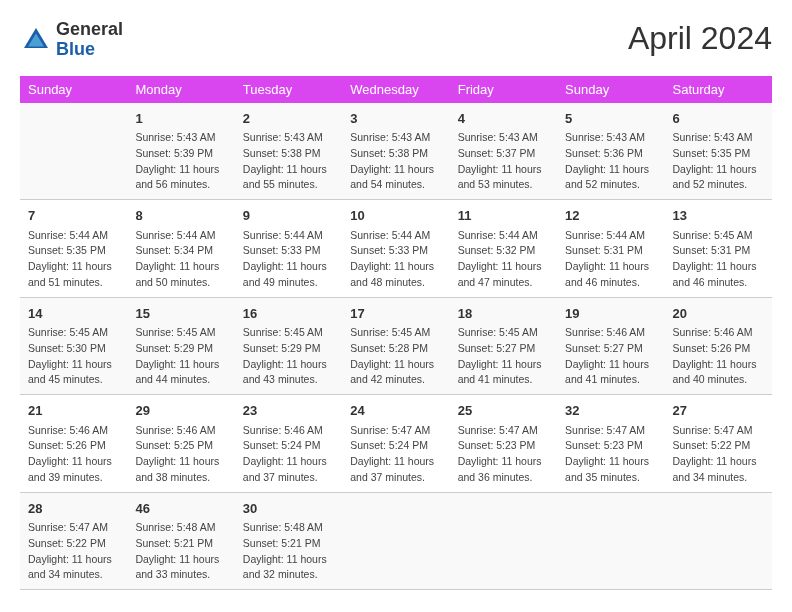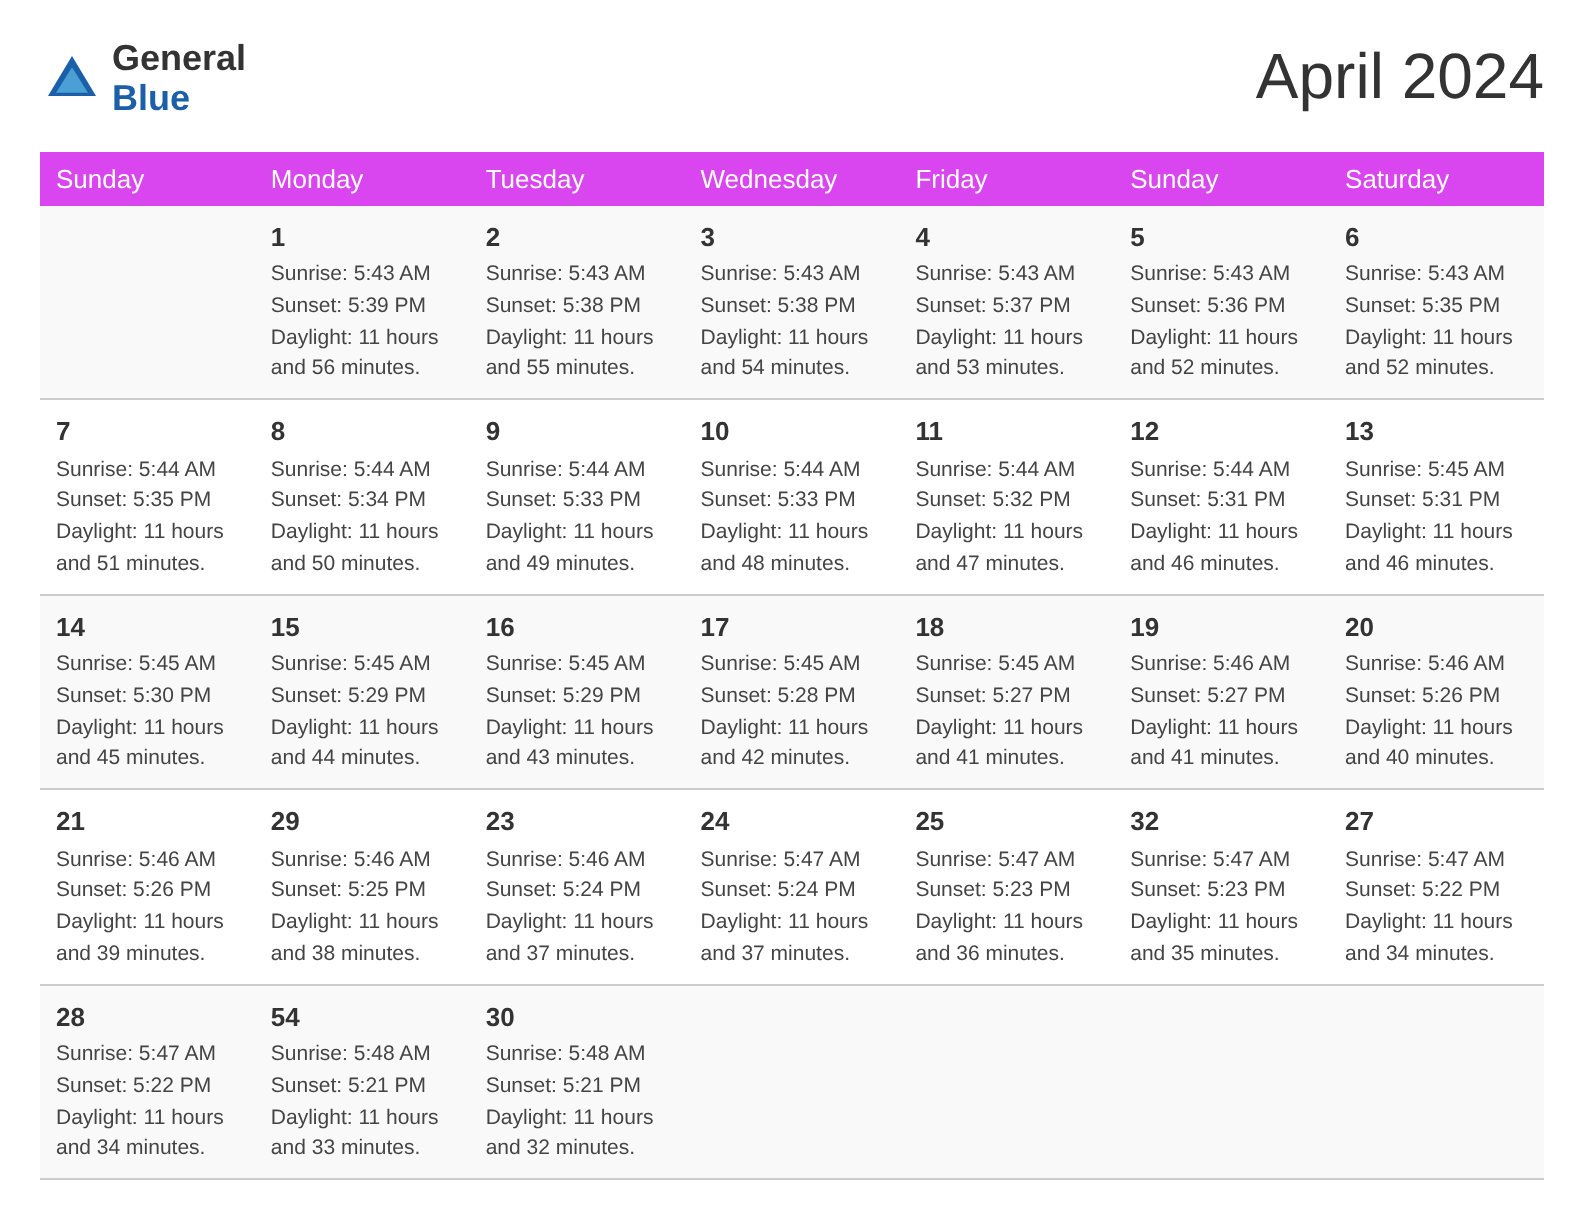--- a/index.html
+++ b/index.html
@@ -231,21 +231,21 @@
         <td><span class="day-num">27</span><span class="day-info" style="white-space: pre-line;">Sunrise: 5:47 AM
 Sunset: 5:22 PM
 Daylight: 11 hours
 and 34 minutes.</span></td>
       </tr>
       <tr>
         <td><span class="day-num">28</span><span class="day-info" style="white-space: pre-line;">Sunrise: 5:47 AM
 Sunset: 5:22 PM
 Daylight: 11 hours
 and 34 minutes.</span></td>
-        <td><span class="day-num">54</span><span class="day-info" style="white-space: pre-line;">Sunrise: 5:48 AM
+        <td><span class="day-num">46</span><span class="day-info" style="white-space: pre-line;">Sunrise: 5:48 AM
 Sunset: 5:21 PM
 Daylight: 11 hours
 and 33 minutes.</span></td>
         <td><span class="day-num">30</span><span class="day-info" style="white-space: pre-line;">Sunrise: 5:48 AM
 Sunset: 5:21 PM
 Daylight: 11 hours
 and 32 minutes.</span></td>
         <td></td>
         <td></td>
         <td></td>

